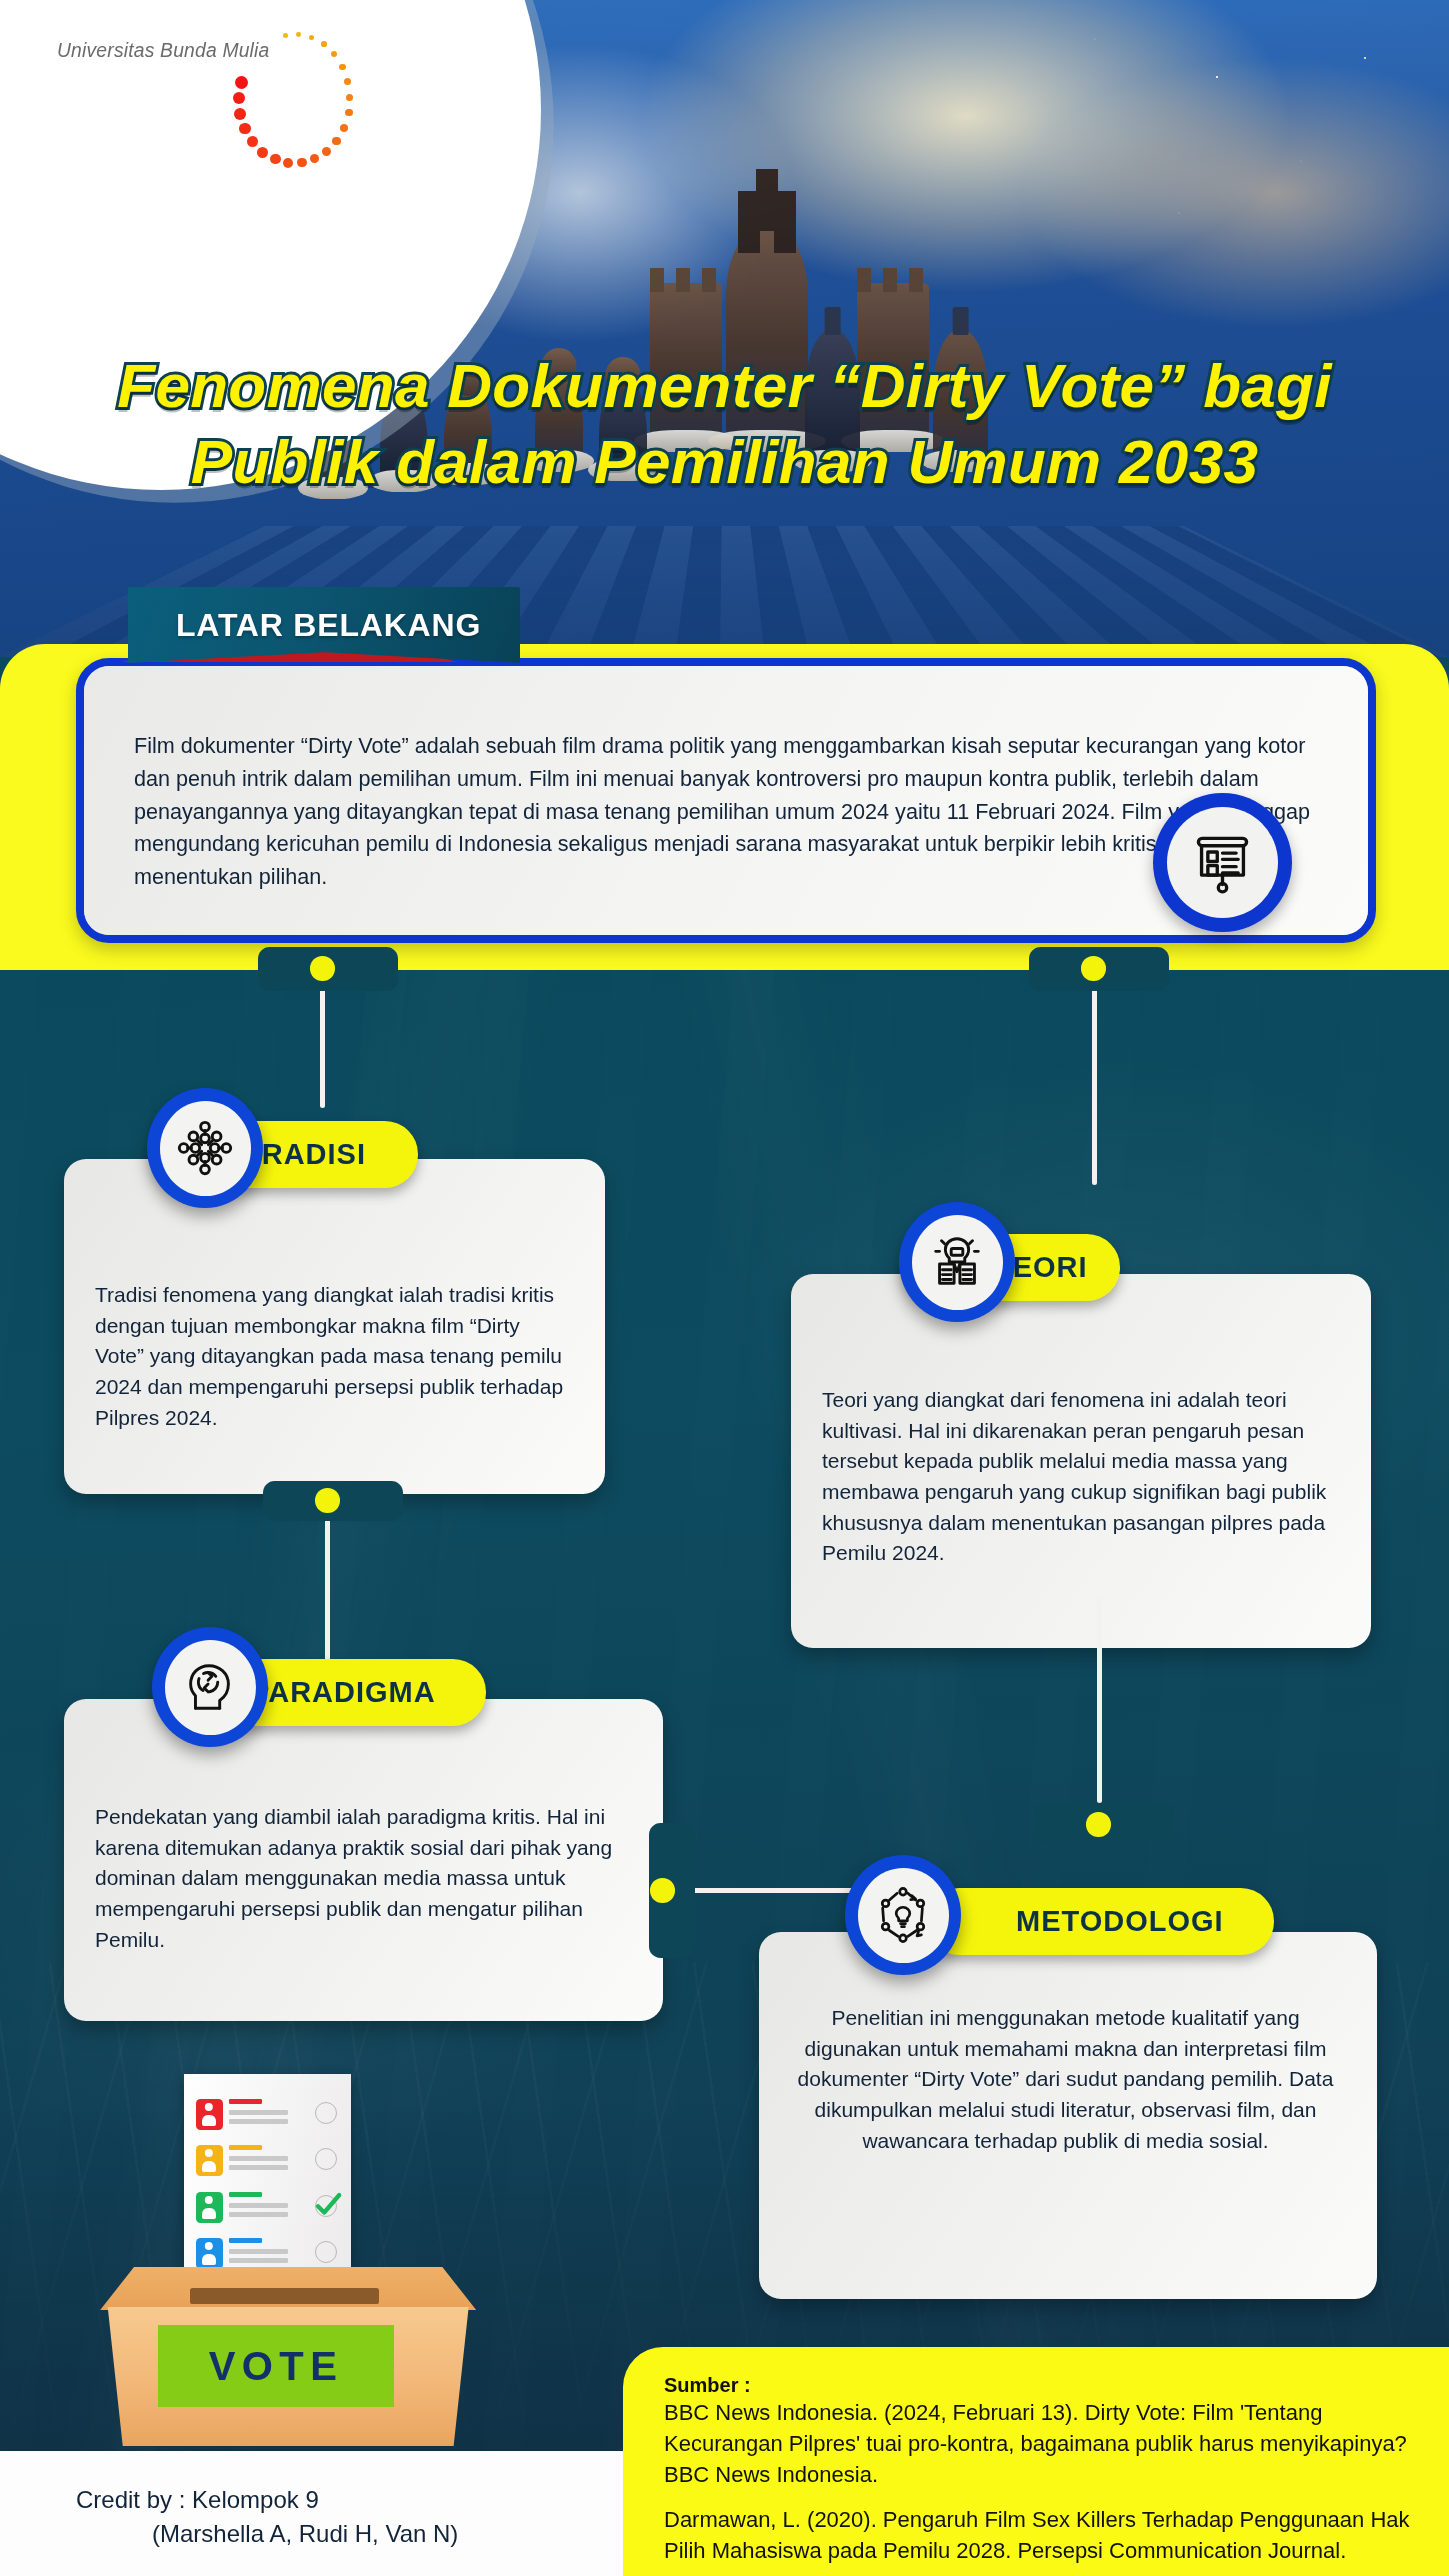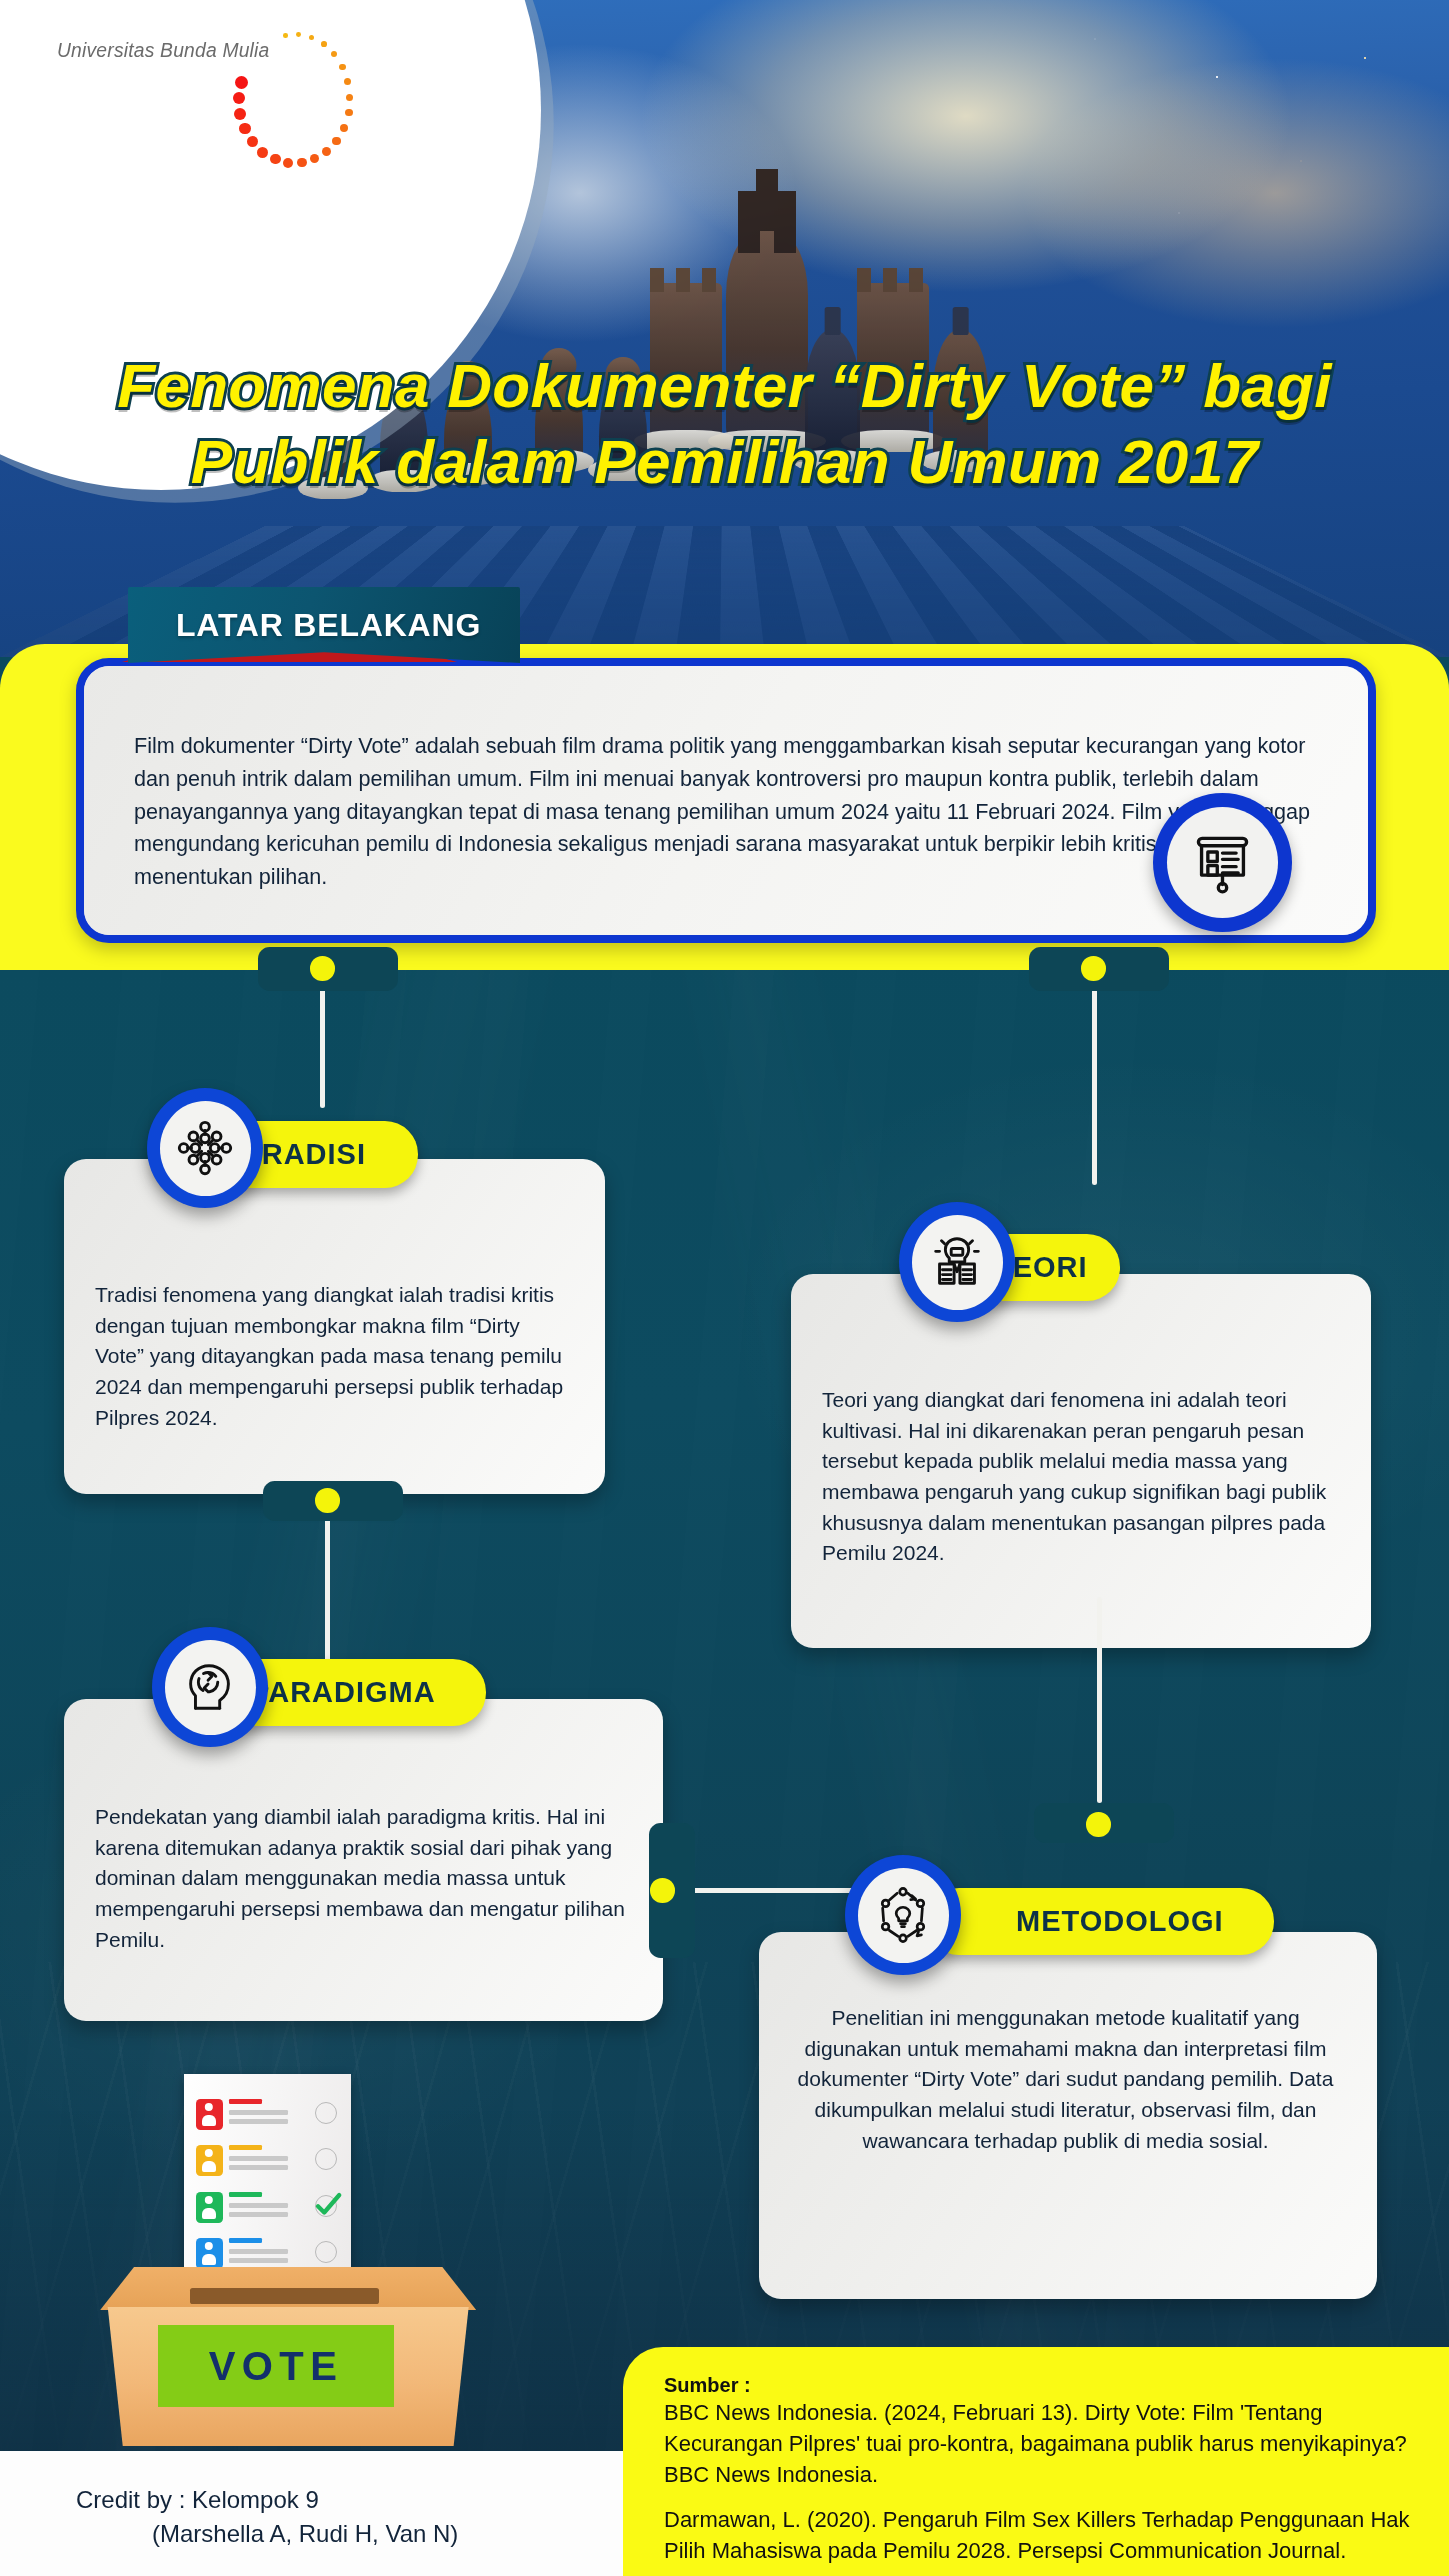--- a/index.html
+++ b/index.html
@@ -279,21 +279,21 @@
         <i style="width: 11.3px; height: 11.3px; left: 17px; top: 109px; background: rgb(245, 51, 20);"></i>
         <i style="width: 11.7px; height: 11.7px; left: 9.3px; top: 96px; background: rgb(245, 44, 20);"></i>
         <i style="width: 12px; height: 12px; left: 4.4px; top: 81px; background: rgb(245, 36, 20);"></i>
         <i style="width: 12.5px; height: 12.5px; left: 2.8px; top: 65px; background: rgb(245, 28, 20);"></i>
         <i style="width: 13px; height: 13px; left: 4.5px; top: 49px; background: rgb(245, 20, 20);"></i>
       </div>
   </div>
 
   <div class="title">
     <div>Fenomena Dokumenter “Dirty Vote” bagi</div>
-    <div>Publik dalam Pemilihan Umum 2017</div>
+    <div>Publik dalam Pemilihan Umum 2033</div>
   </div>
 
   <div class="yellow-band"></div>
 
   <div class="latar-red"></div>
   <div class="latar-tab">LATAR BELAKANG</div>
 
   <div class="band-card">
     <div class="band-inner"></div>
     <div class="band-text">Film dokumenter “Dirty Vote” adalah sebuah film drama politik yang menggambarkan kisah seputar kecurangan yang kotor dan penuh intrik dalam pemilihan umum. Film  ini menuai banyak kontroversi pro maupun kontra publik, terlebih dalam penayangannya yang ditayangkan tepat di masa tenang pemilihan umum 2024 yaitu 11 Februari 2024. Film yang dianggap mengundang kericuhan pemilu di Indonesia sekaligus menjadi sarana masyarakat untuk berpikir lebih kritis dalam menentukan pilihan.</div>
@@ -372,21 +372,21 @@
         <rect x="26" y="18" width="12" height="7" rx="1.5"></rect>
         <path d="M16 10l3 3M48 10l-3 3M10 21h4M50 21h4"></path>
         <path d="M14 34h15v20H14zM35 34h15v20H35z"></path>
         <path d="M17 40h9M17 45h9M17 50h9M38 40h9M38 45h9M38 50h9"></path>
         <path d="M29 34l3 8 3-8"></path>
       </svg>
     </div>
   </div>
 
   <div class="card" style="left:64px; top:1699px; width:599px; height:322px;">
-    <p style="position:absolute; left:31px; top:103px; width:536px;">Pendekatan yang diambil ialah paradigma kritis. Hal ini karena ditemukan adanya praktik sosial dari pihak yang dominan dalam menggunakan media massa untuk mempengaruhi persepsi membawa dan mengatur pilihan Pemilu.</p>
+    <p style="position:absolute; left:31px; top:103px; width:536px;">Pendekatan yang diambil ialah paradigma kritis. Hal ini karena ditemukan adanya praktik sosial dari pihak yang dominan dalam menggunakan media massa untuk mempengaruhi persepsi publik dan mengatur pilihan Pemilu.</p>
   </div>
   <div class="pill" style="left:160px; top:1659px; width:326px;">PARADIGMA</div>
   <div class="badge" style="left:152px; top:1627px;">
     <div class="inner">
       <svg class="ico" width="62" height="62" viewBox="0 0 64 64" fill="none" stroke="#111" stroke-width="3" stroke-linecap="round" stroke-linejoin="round">
         <path d="M42 54v-8c6-4 9-10 9-17 0-11-9-19-20-19S12 18 12 29c0 5 2 9 5 12v13"></path>
         <path d="M17 54h25"></path>
         <circle cx="30" cy="27" r="10" stroke-dasharray="14 7"></circle>
         <path d="M30 17l4 4-4 4M30 37l-4-4 4-4"></path>
       </svg>

